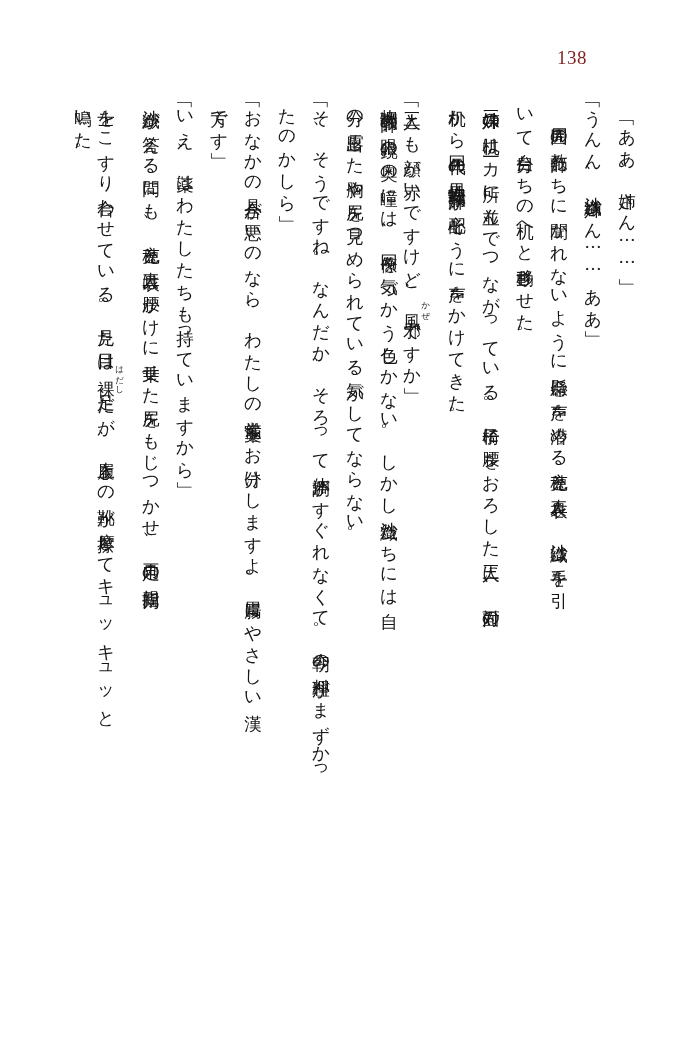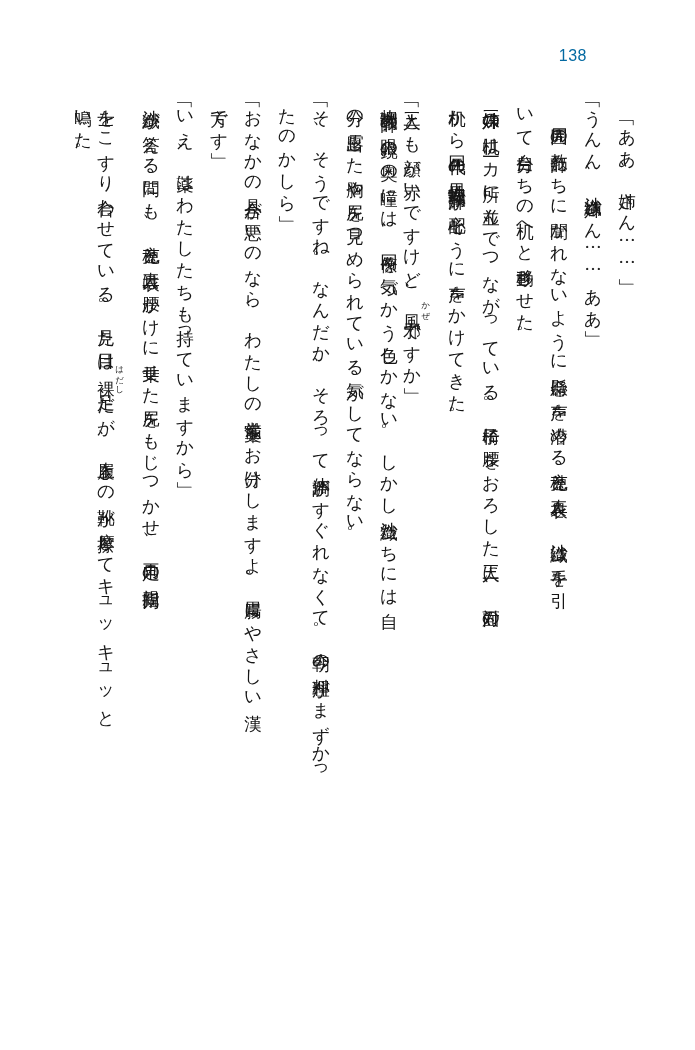--- a/index.html
+++ b/index.html
@@ -17,24 +17,24 @@
   .page {
     position: relative;
     width: 695px;
     height: 1050px;
     box-sizing: border-box;
   }
   .page-number {
     position: absolute;
     top: 47px;
     right: 108px;
-    font-size: 16px;
+    font-size: 19px;
     letter-spacing: 0.5px;
-    color: #0369a1;
-    font-family: Liberation Sans, sans-serif;
+    color: #7f1d1d;
+    font-family: Liberation Serif, serif;
   }
   .body-text {
     position: absolute;
     top: 96px;
     left: 58px;
     right: 60px;
     height: 880px;
     display: flex;
     flex-direction: row-reverse;
     justify-content: flex-start;

